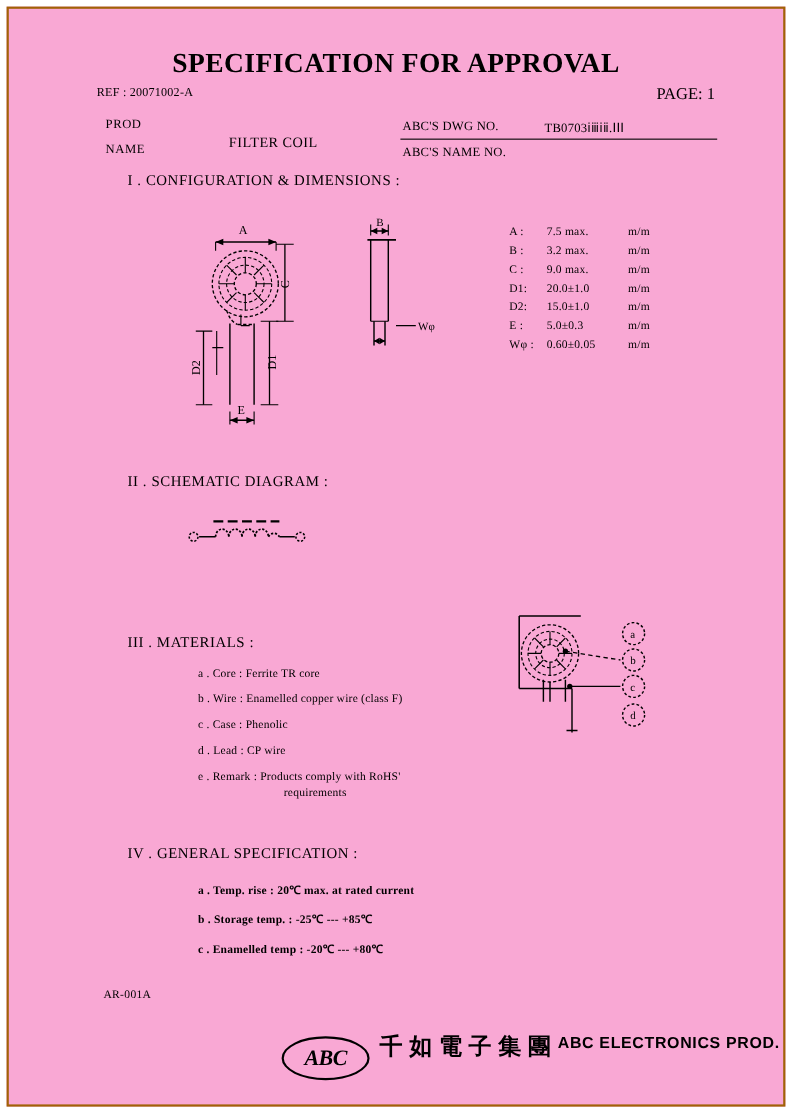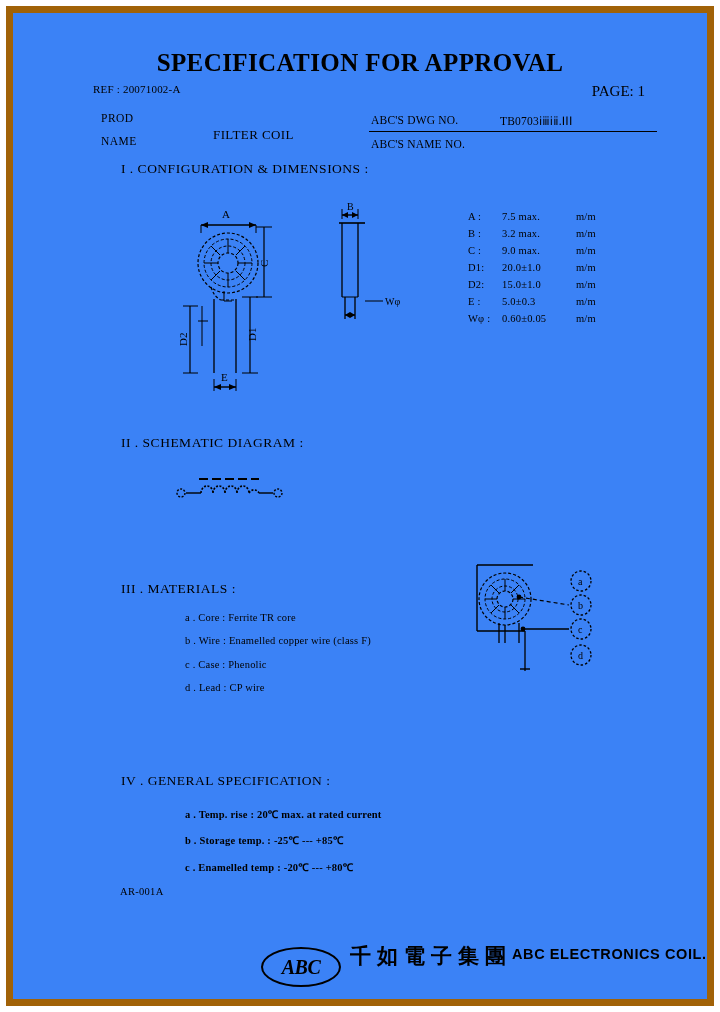--- a/index.html
+++ b/index.html
@@ -11,22 +11,22 @@
     width: 720px; height: 1012px;
     font-family: "Liberation Serif", serif;
     color: #000000;
     position: relative;
     overflow: hidden;
   }
   .page {
     position: absolute;
     left: 6px; top: 6px;
     width: 708px; height: 1000px;
-    border: 7px solid #a16207;
-    background: #3b82f6;
+    border: 2px solid #a16207;
+    background: #f9a8d4;
   }
   .sheet {
     position: absolute;
     left: 0; top: 0; right: 0; bottom: 0;
   }
 
   
   .doc-title {
     position: absolute;
     left: 0; top: 36px; width: 100%;
@@ -146,24 +146,23 @@
     list-style: none;
     margin: 0 0 12.5px 0;
     white-space: nowrap;
     letter-spacing: 0.2px;
     font-weight: bold;
   }
 
   
   .footer-code {
     position: absolute;
-    left: 86px; top: 873px;
+    left: 86px; top: 891px;
     font-size: 10.5px;
     letter-spacing: 0.3px;
-    margin-left: 21px;
   }
   .logo-wrap {
     position: absolute;
     left: 248px; top: 932px;
     display: flex;
     align-items: flex-start;
   }
   .logo-oval {
     width: 80px; height: 40px;
     border: 2.4px solid #000;
@@ -383,20 +382,25 @@
       <span>Enamelled copper wire (class F)</span>
     </li>
     <li>
       <span>c . Case :</span>
       <span>Phenolic</span>
     </li>
     <li>
       <span>d . Lead :</span>
       <span>CP wire</span>
     </li>
+    <li>
+      <span>e . Remark :</span>
+      <span>Products comply with RoHS'</span>
+      <span class="mat-cont">requirements</span>
+    </li>
   </ul>
 
   <svg class="dwg-mat" width="150" height="130" viewBox="0 0 150 130">
 
     <line x1="16" y1="14" x2="72" y2="14" stroke="#000" stroke-width="1.4"></line>
     <line x1="16" y1="14" x2="16" y2="80" stroke="#000" stroke-width="1.4"></line>
     <line x1="16" y1="80" x2="64" y2="80" stroke="#000" stroke-width="1.4"></line>
 
     <circle cx="44" cy="48" r="26" fill="none" stroke="#000" stroke-width="1.2" stroke-dasharray="3,2"></circle>
     <circle cx="44" cy="48" r="20" fill="none" stroke="#000" stroke-width="1" stroke-dasharray="3,2"></circle>
@@ -447,18 +451,18 @@
       <span>c . Enamelled temp :</span>
       <span>-20℃ --- +80℃</span>
     </li>
   </ul>
 
   <div class="footer-code">AR-001A</div>
   <div class="logo-wrap">
     <div class="logo-oval">ABC</div>
     <div class="logo-texts">
       <div class="logo-cn">千如電子集團</div>
-      <div class="logo-en">ABC ELECTRONICS COIL.</div>
+      <div class="logo-en">ABC ELECTRONICS PROD.</div>
     </div>
   </div>
 
 </div>
 </div>
 
 </body></html>

